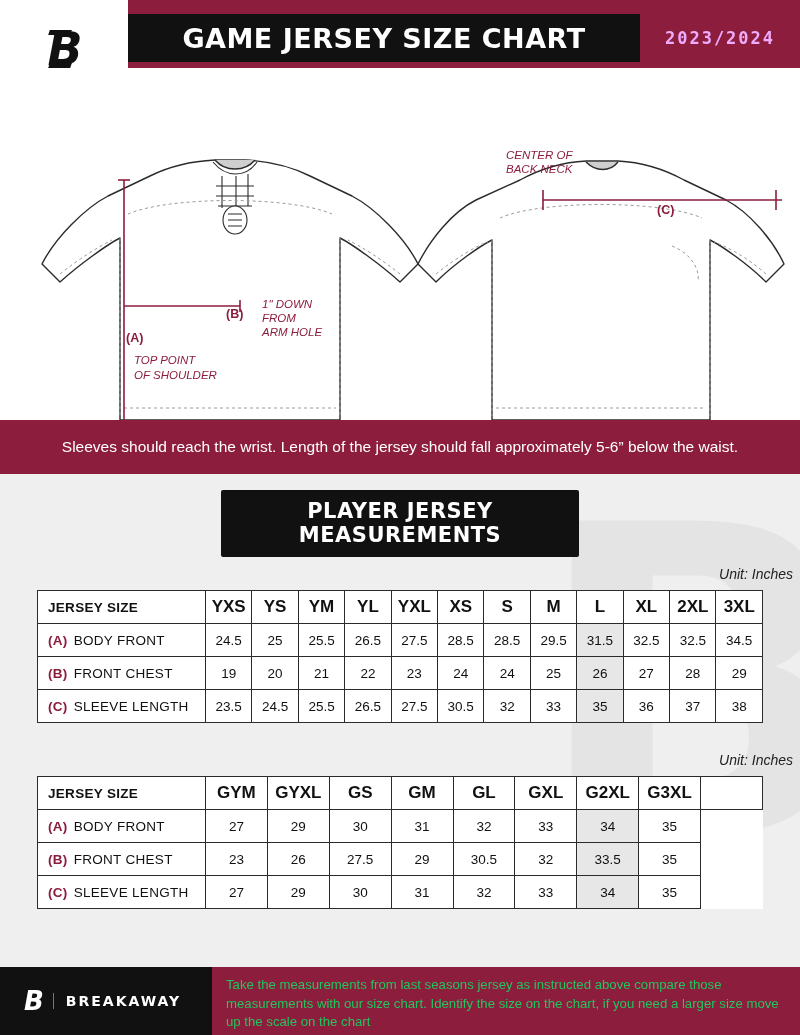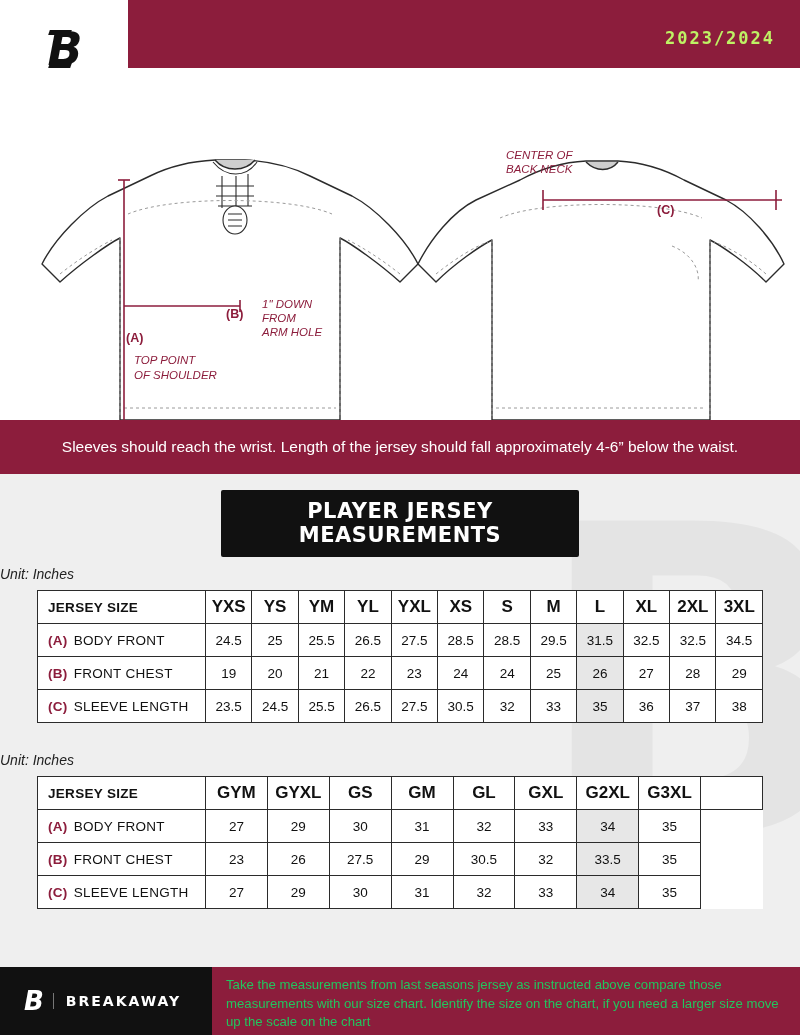--- a/index.html
+++ b/index.html
@@ -69,21 +69,21 @@
     color: #ffffff;
     font-family: "DejaVu Sans", sans-serif;
     font-size: 27px;
     letter-spacing: 0.5px;
     font-weight: 900;
   }
   .header .season {
     position: absolute; right: 0; top: 14px;
     width: 160px; height: 48px;
     display: flex; align-items: center; justify-content: center;
-    color: #bef264;
+    color: #f0abfc;
     font-family: "DejaVu Sans Mono", monospace;
     font-weight: bold;
     font-size: 17px;
     letter-spacing: 2px;
     text-align: center;
   }
 
   
   .illus {
     position: relative;
@@ -114,25 +114,25 @@
     color: #fff;
     text-align: center;
     padding: 9px 0 10px;
     font-family: "DejaVu Sans", sans-serif;
     font-weight: 900;
     font-size: 21px;
     letter-spacing: 0.5px;
     border-radius: 2px;
   }
   .unit {
-    text-align: left;
+    text-align: right;
     font-style: italic;
     font-size: 14px;
     color: #222;
-    margin: 9px 0 8px;
+    margin: 9px 7px 8px;
   }
 
   table {
     border-collapse: collapse;
     background: #ffffff;
     margin: 0 auto;
     table-layout: fixed;
   }
   table.player { width: 726px; }
   table.goalie { width: 726px; }
@@ -206,20 +206,23 @@
 
   <div class="watermark">B</div>
 
   <div class="header">
     <div class="logo-box">
       <span class="logo-mark">
         <span class="bar" style="top:8px;"></span>
         <span class="bar" style="bottom:8px;"></span>
         <span>B</span>
       </span>
+    </div>
+    <div class="title-bar">
+      <h1>GAME JERSEY SIZE CHART</h1>
     </div>
     <div class="season">2023/2024</div>
   </div>
 
   <div class="illus">
     <svg width="800" height="352" viewBox="0 0 800 352">
       <g fill="#ffffff" stroke="#2b2b2b" stroke-width="1.4" stroke-linejoin="round">
 
         <path d="M150,108 C170,98 195,93 215,92 L245,92 C265,93 290,98 310,108
                  L352,128 C375,140 405,170 418,196 L400,214 C380,196 352,176 340,170
@@ -282,21 +285,21 @@
         <text x="134" y="311" fill="#8c1d3c">OF SHOULDER</text>
         <text x="262" y="240" fill="#8c1d3c">1" DOWN</text>
         <text x="262" y="254" fill="#8c1d3c">FROM</text>
         <text x="262" y="268" fill="#8c1d3c">ARM HOLE</text>
         <text x="506" y="91" fill="#8c1d3c">CENTER OF</text>
         <text x="506" y="105" fill="#8c1d3c">BACK NECK</text>
       </g>
     </svg>
   </div>
 
-  <div class="note">Sleeves should reach the wrist. Length of the jersey should fall approximately 4-6” below the waist.</div>
+  <div class="note">Sleeves should reach the wrist. Length of the jersey should fall approximately 5-6” below the waist.</div>
 
   <div class="section">
     <div class="section-title">PLAYER JERSEY MEASUREMENTS</div>
     <div class="unit">Unit: Inches</div>
     <div class="tblwrap">
       <table class="player">
         <thead>
           <tr>
             <th class="rowhead">JERSEY SIZE</th>
             <th>YXS</th>

